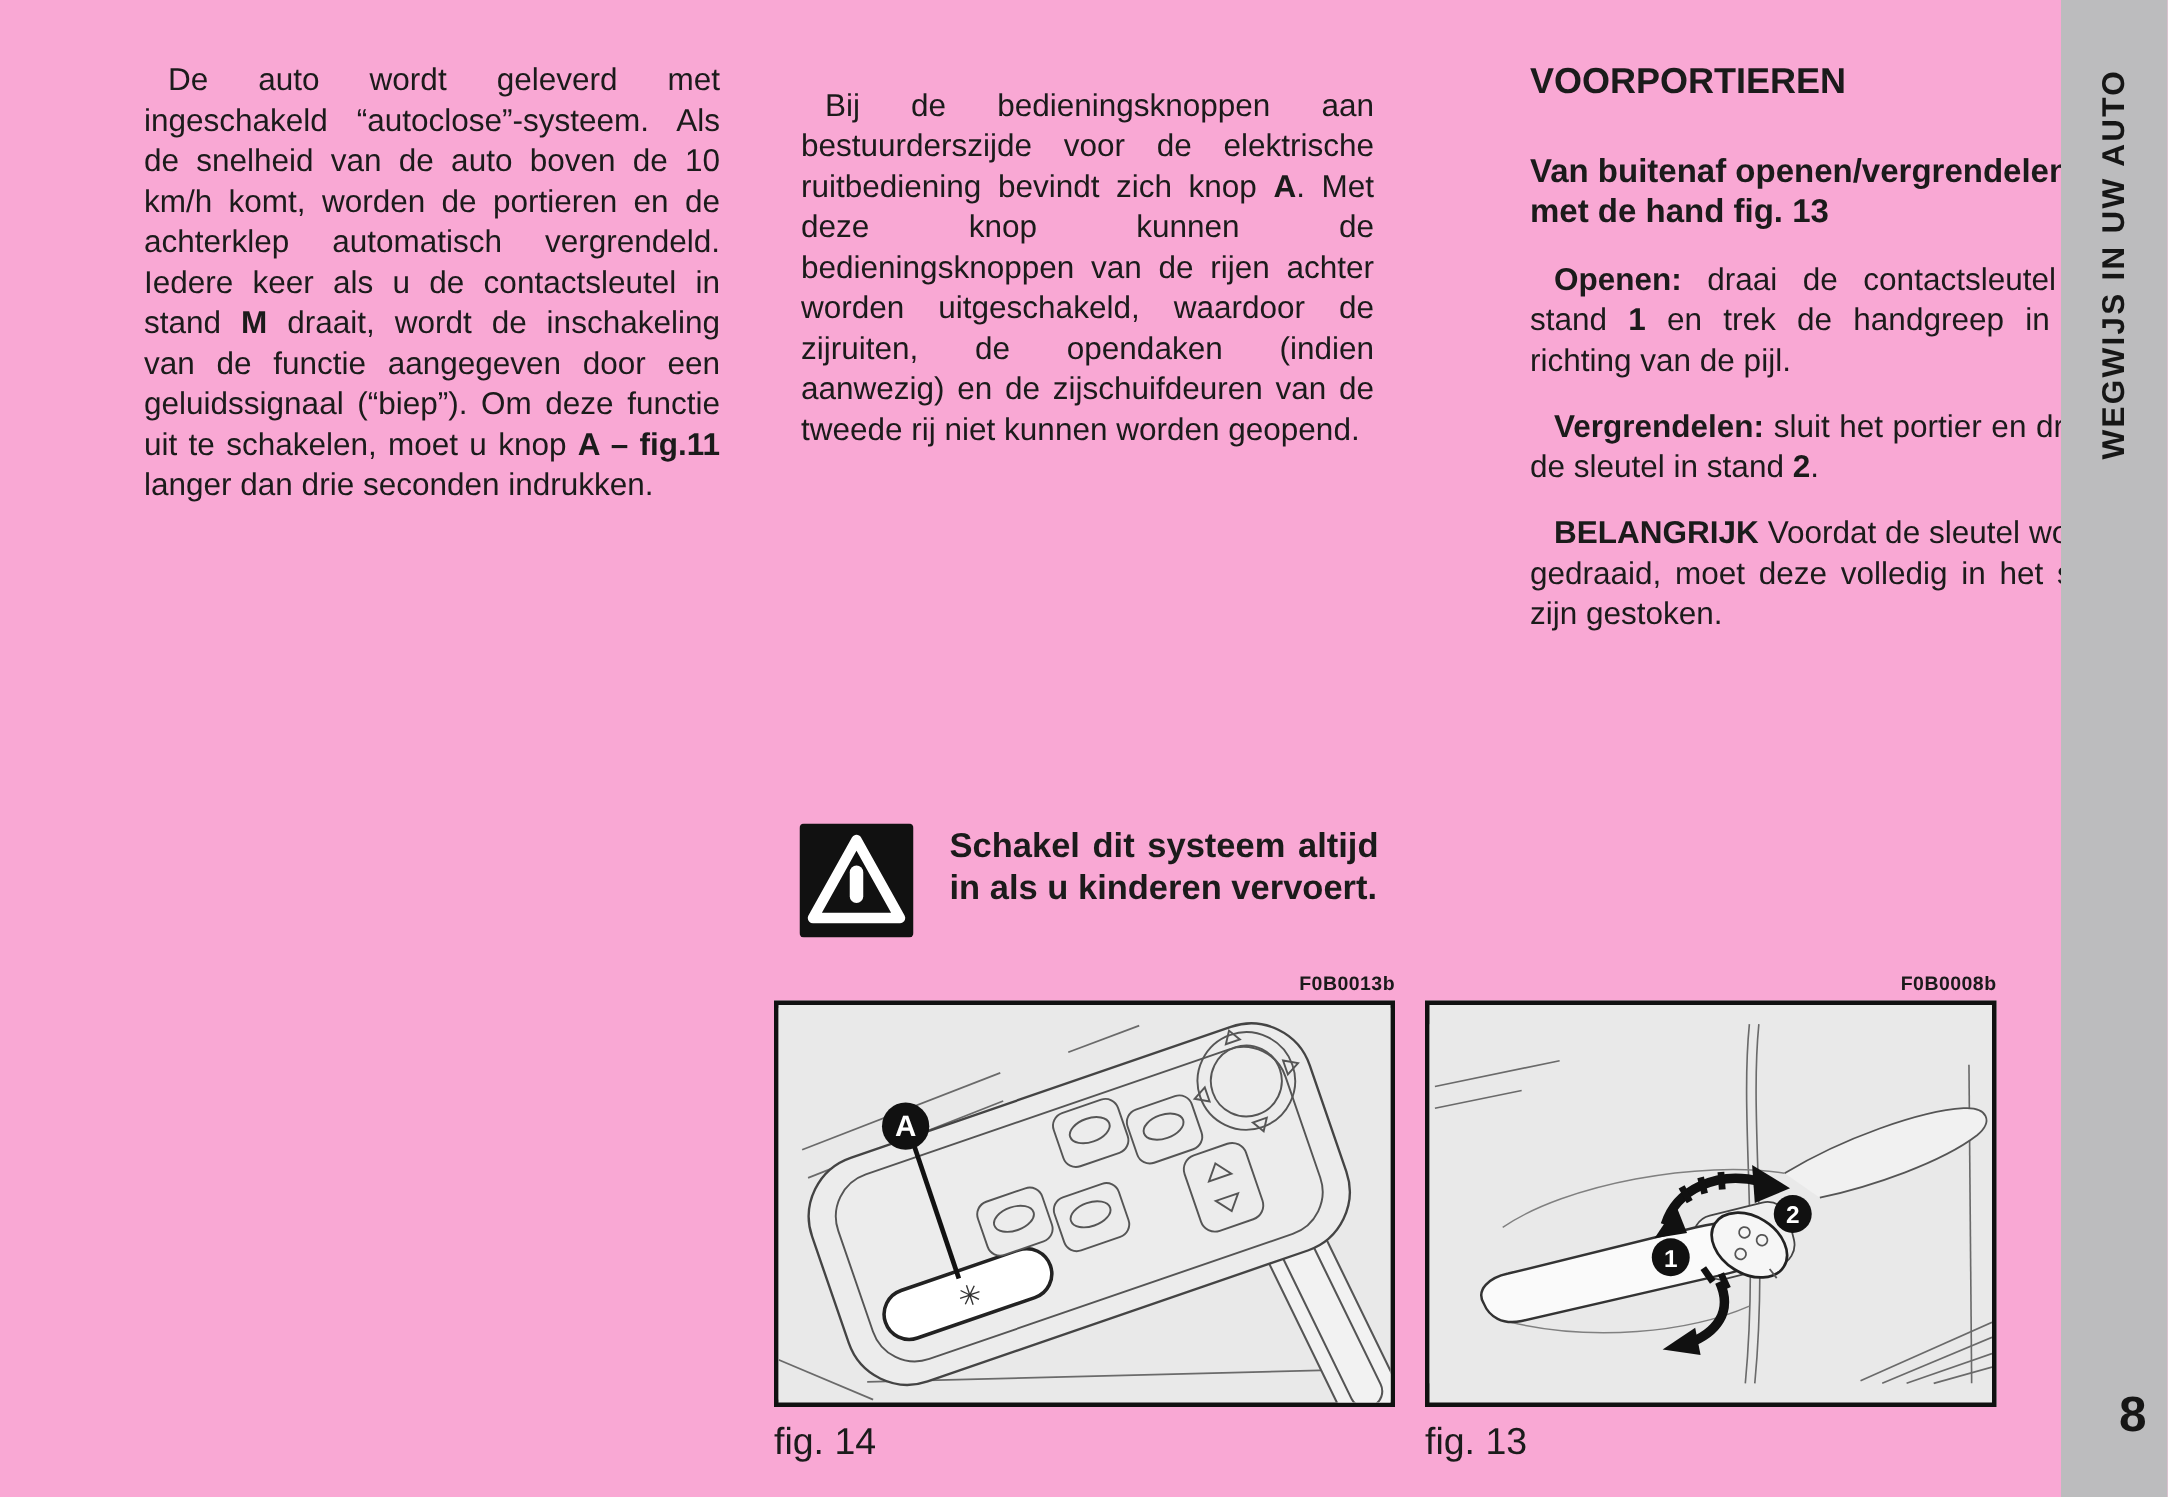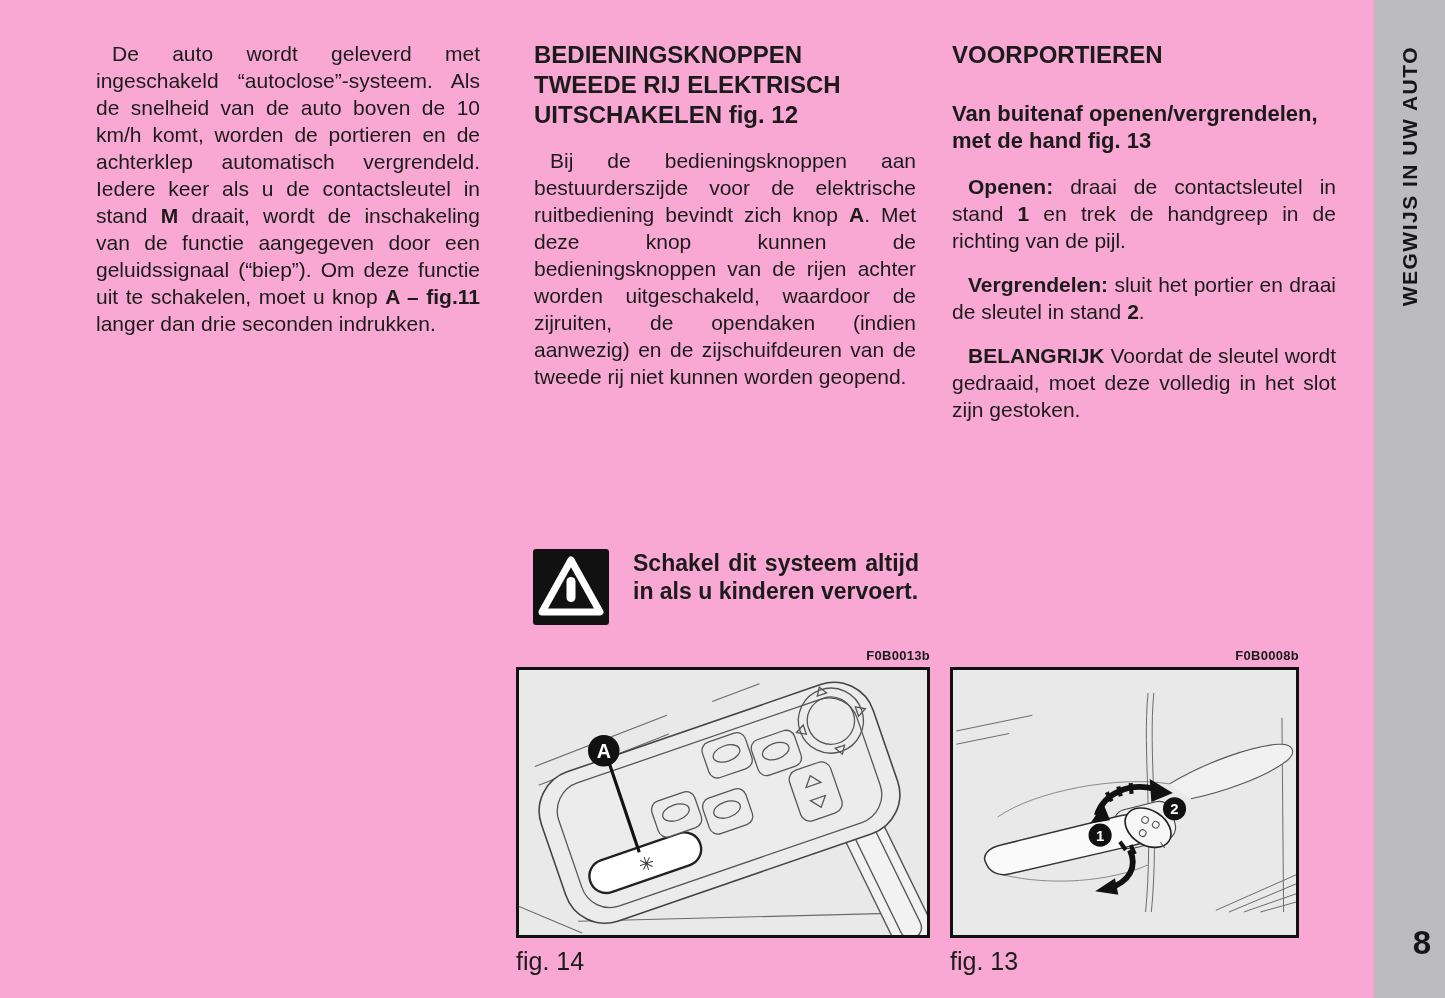--- a/index.html
+++ b/index.html
@@ -31,40 +31,35 @@
 </head>
 <body>
 
 <div class="page">
 
   <section class="col" style="left:96px;top:40px;width:384px;">
     <p class="body ind"><span>De auto wordt geleverd met ingeschakeld “autoclose”-systeem. Als de snelheid van de auto boven de 10 km/h komt, worden de portieren en de achterklep automatisch vergrendeld. Iedere keer als u de contactsleutel in stand </span><b>M</b><span> draait, wordt de inschakeling van de functie aangegeven door een geluidssignaal (“biep”). Om deze functie uit te schakelen, moet u knop </span><b>A – fig.11</b><span> langer dan drie seconden indrukken.</span></p>
   </section>
 
   <section class="col" style="left:534px;top:40px;width:382px;">
-    <h2 class="h2">
-      <div>BEDIENINGSKNOPPEN</div>
-      <div>TWEEDE RIJ ELEKTRISCH</div>
-      <div>UITSCHAKELEN fig. 12</div>
-    </h2>
     <p class="body ind mt"><span>Bij de bedieningsknoppen aan bestuurderszijde voor de elektrische ruitbediening bevindt zich knop </span><b>A</b><span>. Met deze knop kunnen de bedieningsknoppen van de rijen achter worden uitgeschakeld, waardoor de zijruiten, de opendaken (indien aanwezig) en de zijschuifdeuren van de tweede rij niet kunnen worden geopend.</span></p>
   </section>
 
   <div class="warnrow">
     <span class="wicon">
       <svg viewBox="0 0 76 76" width="76" height="76" aria-hidden="true">
         <rect width="76" height="76" rx="3" fill="#111"></rect>
         <path d="M38 11 L67 63 L9 63 Z" fill="none" stroke="#fff" stroke-width="7" stroke-linejoin="round"></path>
         <rect x="33.5" y="28" width="9" height="25" rx="4.5" fill="#fff"></rect>
       </svg>
     </span>
     <p class="wtext">Schakel dit systeem altijd in als u kinderen vervoert.</p>
   </div>
 
-  <section class="col" style="left:952px;top:40px;width:384px;">
+  <section class="col" style="left:1020px;top:40px;width:384px;">
     <h2 class="h2">VOORPORTIEREN</h2>
     <h3 class="h3">Van buitenaf openen/vergrendelen, met de hand fig. 13</h3>
     <p class="body ind" style="margin-top:19px;"><b>Openen:</b><span> draai de contactsleutel in stand </span><b>1</b><span> en trek de handgreep in de richting van de pijl.</span></p>
     <p class="body ind mt"><b>Vergrendelen:</b><span> sluit het portier en draai de sleutel in stand </span><b>2</b><span>.</span></p>
     <p class="body ind mt"><b>BELANGRIJK</b><span> Voordat de sleutel wordt gedraaid, moet deze volledig in het slot zijn gestoken.</span></p>
   </section>
 
   <figure class="figblock" style="left:516px;top:648px;width:414px;margin:0;">
     <div class="figcode">F0B0013b</div>
     <div class="figframe">
@@ -105,21 +100,21 @@
             <path d="M368,85 l9,5 -9,5 z"></path>
         </g>
         <line x1="92" y1="94" x2="122" y2="183" stroke="#111" stroke-width="3.2"></line>
         <circle cx="86" cy="80" r="16" fill="#111"></circle>
         <text x="86" y="87" text-anchor="middle" font-size="20" font-weight="bold" fill="#fff">A</text>
       </svg>
     </div>
     <figcaption class="figcap">fig. 14</figcaption>
   </figure>
 
-  <figure class="figblock" style="left:950px;top:648px;width:349px;margin:0;">
+  <figure class="figblock" style="left:950px;top:648px;width:381px;margin:0;">
     <div class="figcode">F0B0008b</div>
     <div class="figframe">
       <svg viewBox="0 0 415 265">
         <rect width="415" height="265" fill="#e9e9e9"></rect>
         <g stroke="#6a6a6a" stroke-width="1.2" fill="none">
           <path d="M4,46 L96,27"></path>
             <path d="M4,62 L68,49"></path>
           <path d="M236,0 C229,70 243,160 233,265"></path>
             <path d="M243,0 C236,70 250,160 240,265"></path>
           <path d="M398,30 L400,265"></path>

